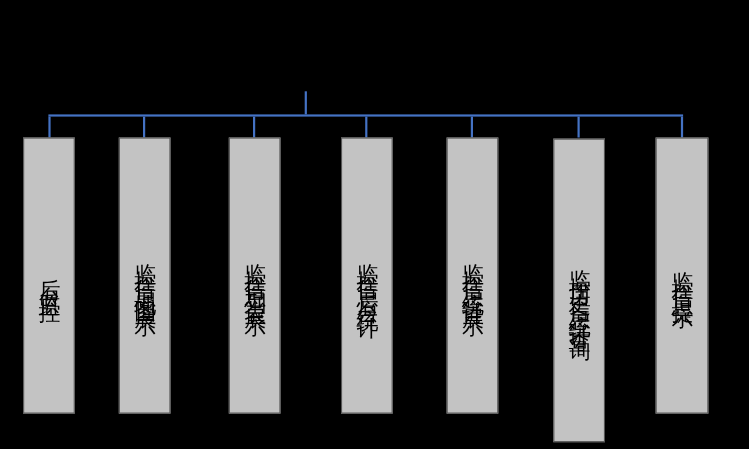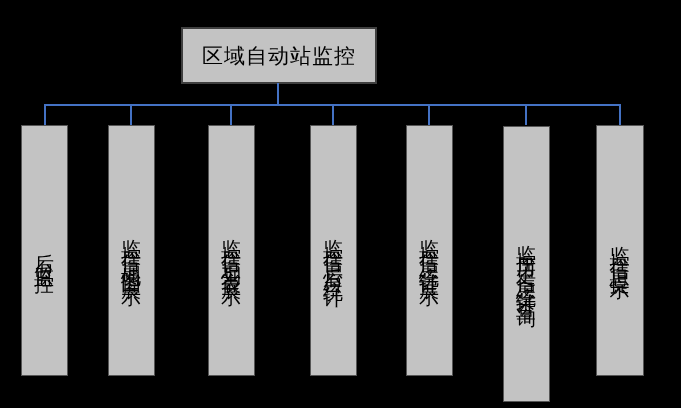--- a/index.html
+++ b/index.html
@@ -77,23 +77,20 @@
   .c4 { left: 310px; }
   .c5 { left: 406px; }
   .c6 { left: 503px; top: 126px; height: 276px; }
   .c7 { left: 596px; width: 48px; }
 </style>
 </head>
 <body>
 
 <div id="canvas">
 
-  <div class="root-node">
-    <span>区域自动站监控</span>
-  </div>
 
   <div class="line stem"></div>
   <div class="line bus"></div>
   <div class="line drop d1"></div>
   <div class="line drop d2"></div>
   <div class="line drop d3"></div>
   <div class="line drop d4"></div>
   <div class="line drop d5"></div>
   <div class="line drop d6"></div>
   <div class="line drop d7"></div>

